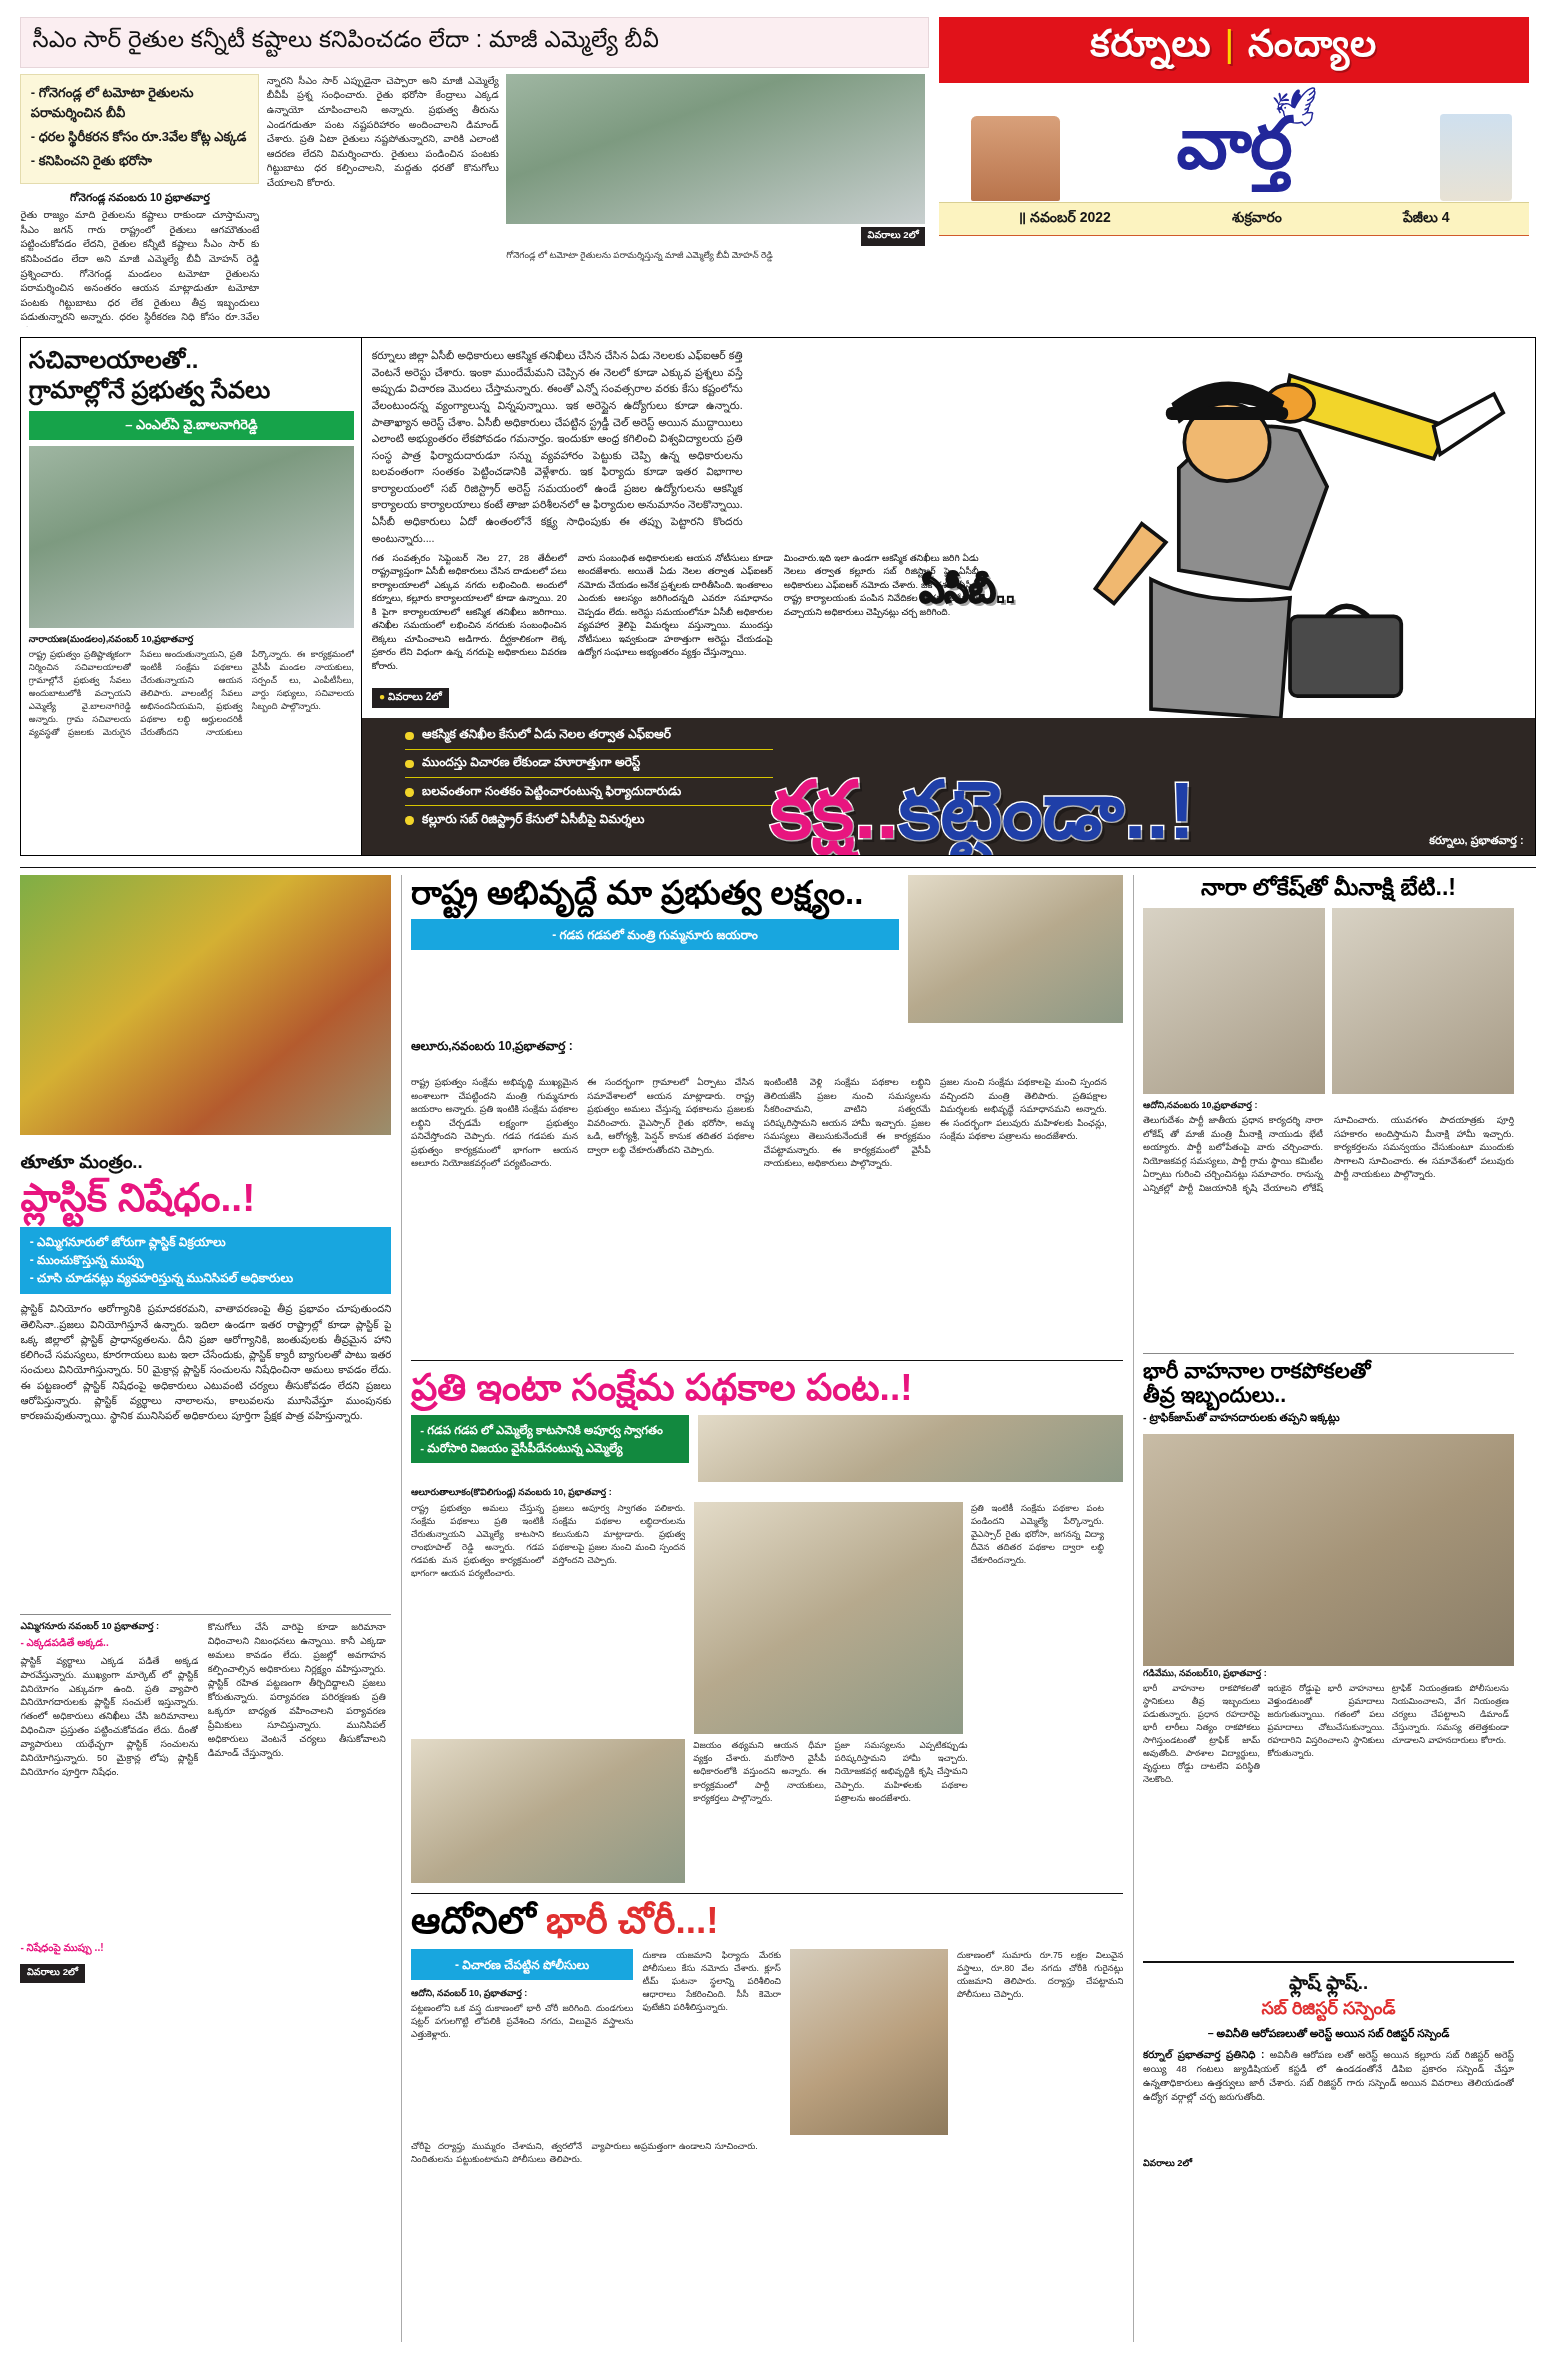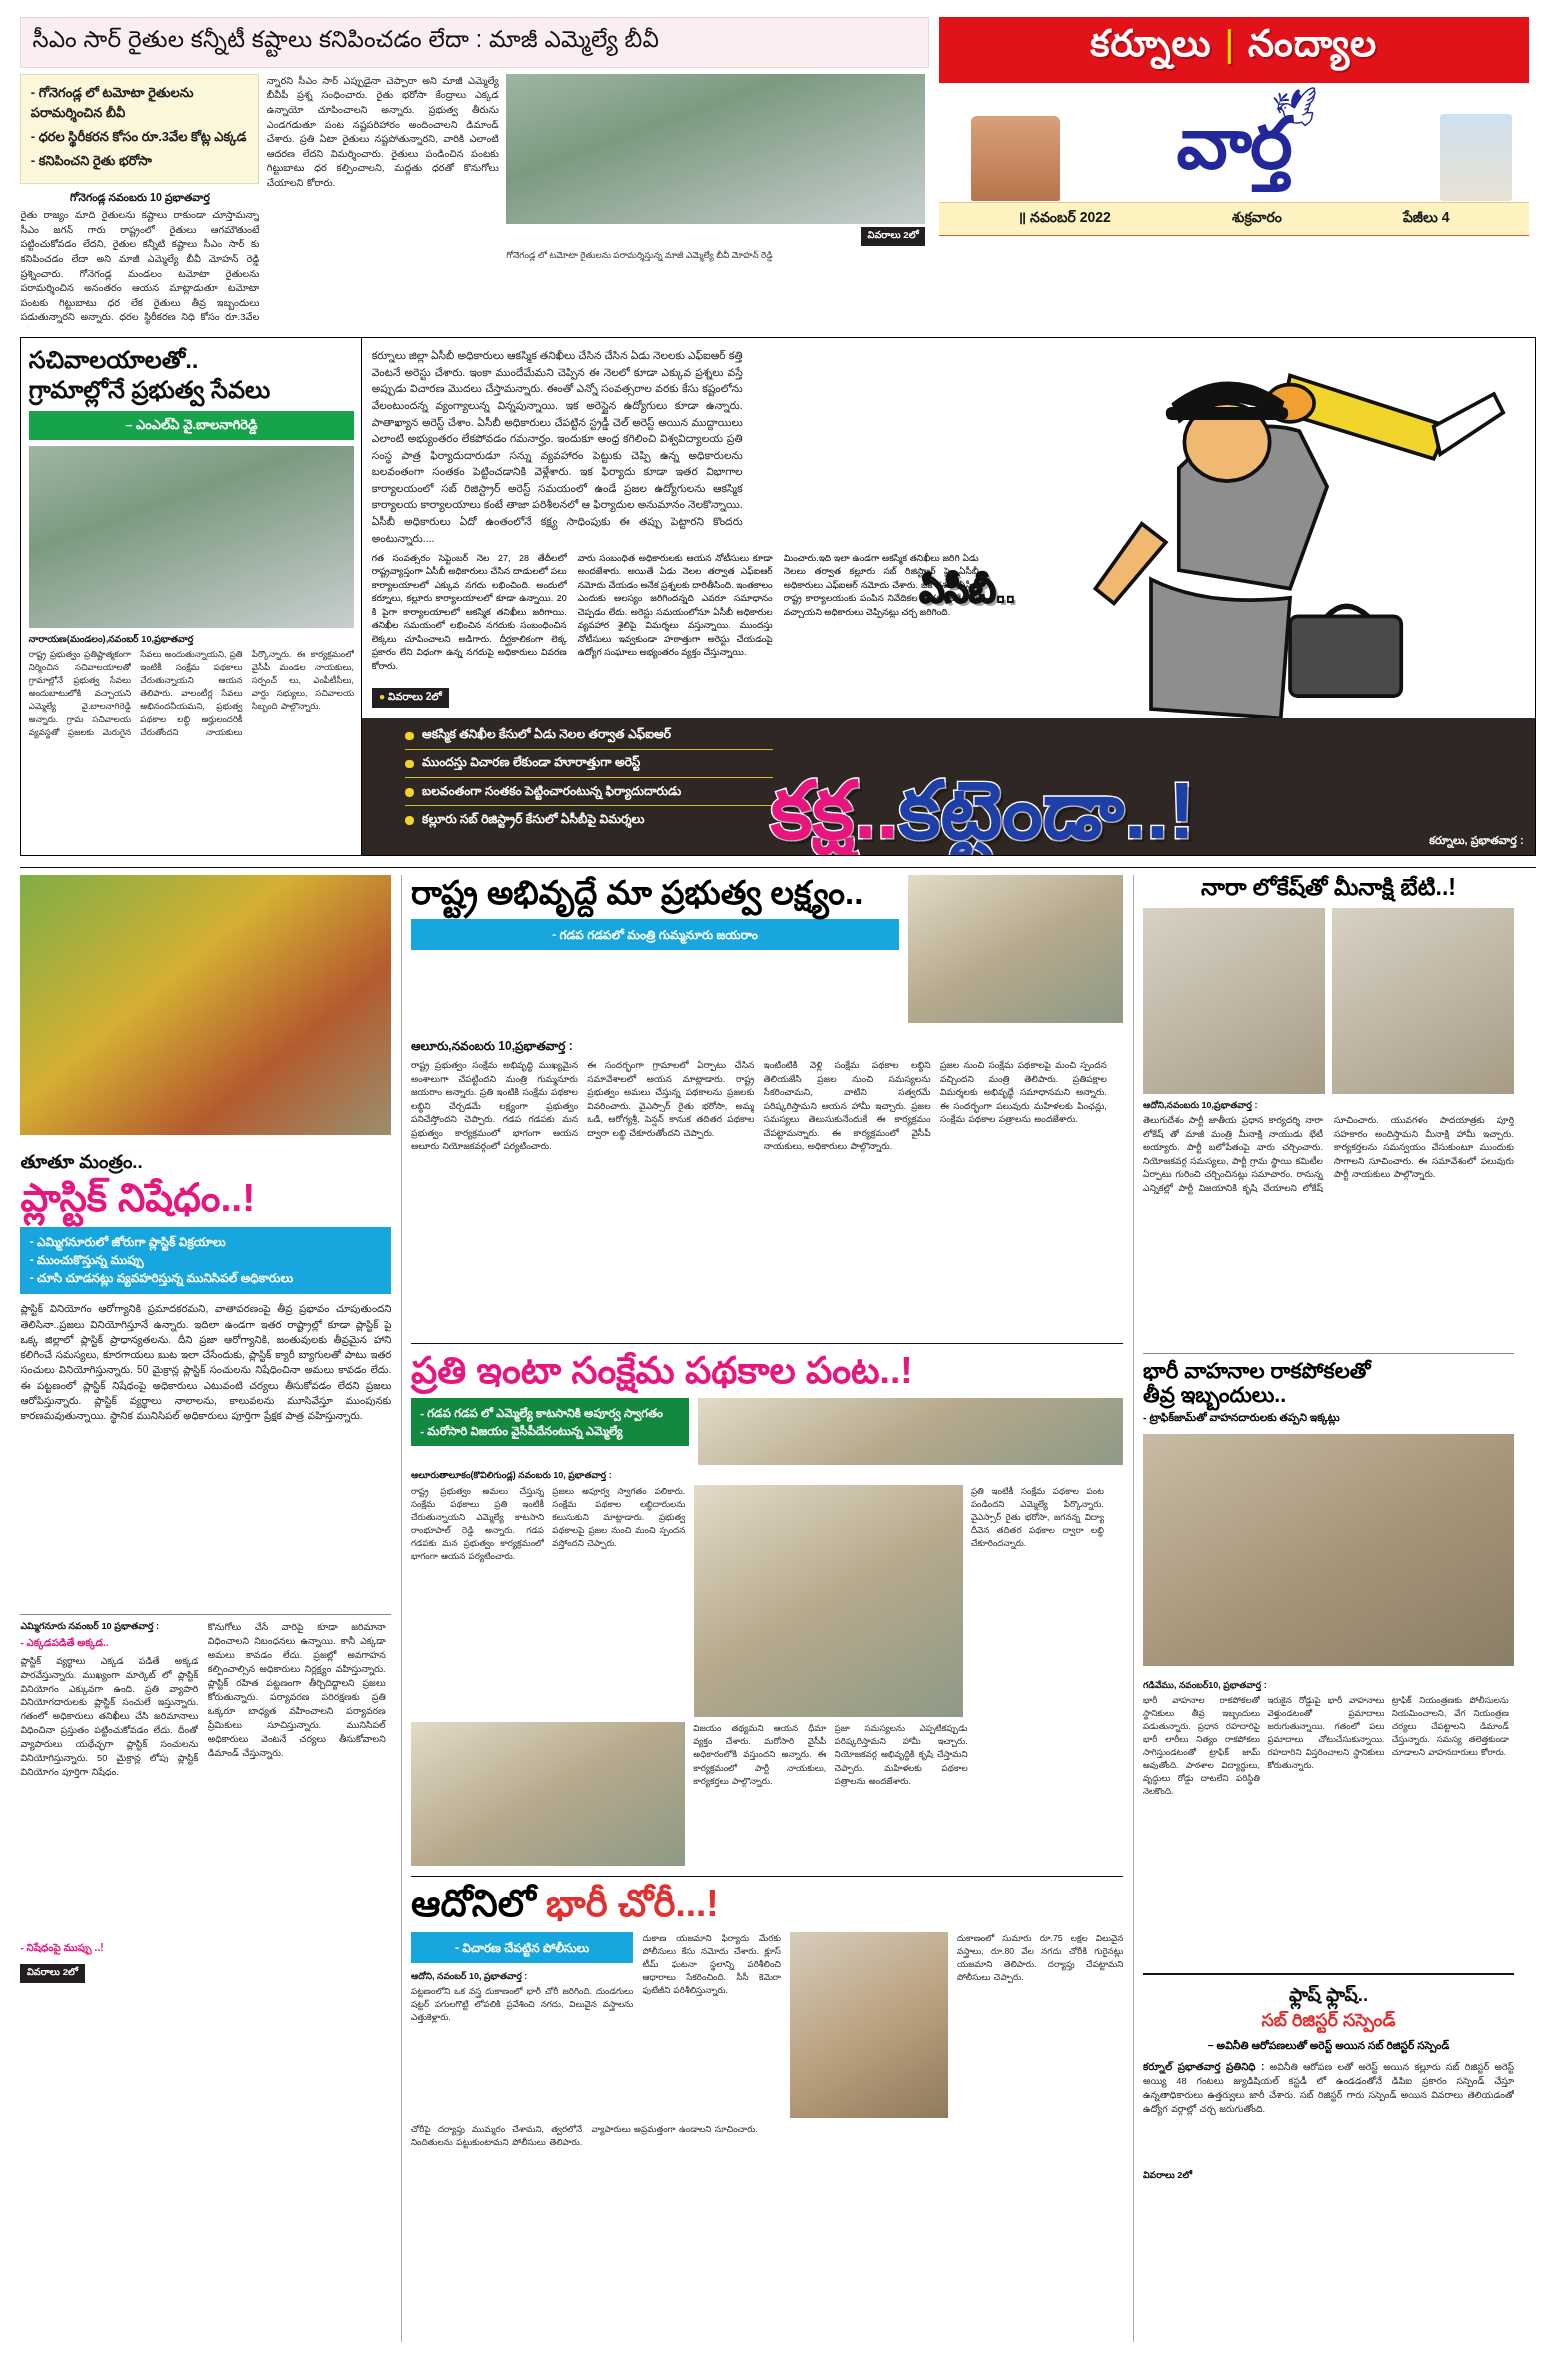--- a/index.html
+++ b/index.html
@@ -372,21 +372,21 @@
         <div style="flex:1">
           <div class="h-big2">రాష్ట్ర అభివృద్దే మా ప్రభుత్వ లక్ష్యం..</div>
           <div class="blue-bar center">- గడప గడపలో మంత్రి గుమ్మనూరు జయరాం</div>
         </div>
         <div style="width:215px">
           <div class="pic-ph pic-crowd" style="height:148px"></div>
         </div>
       </div>
 
       <div class="byline" style="font-size:12px;margin-top:16px">ఆలూరు,నవంబరు 10,ప్రభాతవార్త :</div>
-      <div style="display:flex;gap:9.3px;margin-top:3px">
+      <div style="display:flex;gap:9.3px;margin-top:20px">
         <div class="body-col" style="width:167px;height:274px;font-size:9px">రాష్ట్ర ప్రభుత్వం సంక్షేమ అభివృద్ధి ముఖ్యమైన అంశాలుగా చేపట్టిందని మంత్రి గుమ్మనూరు జయరాం అన్నారు. ప్రతి ఇంటికి సంక్షేమ పథకాల లబ్ధిని చేర్చడమే లక్ష్యంగా ప్రభుత్వం పనిచేస్తోందని చెప్పారు. గడప గడపకు మన ప్రభుత్వం కార్యక్రమంలో భాగంగా ఆయన ఆలూరు నియోజకవర్గంలో పర్యటించారు.</div>
         <div class="body-col" style="width:167px;height:274px;font-size:9px">ఈ సందర్భంగా గ్రామాలలో ఏర్పాటు చేసిన సమావేశాలలో ఆయన మాట్లాడారు. రాష్ట్ర ప్రభుత్వం అమలు చేస్తున్న పథకాలను ప్రజలకు వివరించారు. వైఎస్సార్ రైతు భరోసా, అమ్మ ఒడి, ఆరోగ్యశ్రీ, పెన్షన్ కానుక తదితర పథకాల ద్వారా లబ్ధి చేకూరుతోందని చెప్పారు.</div>
         <div class="body-col" style="width:167px;height:274px;font-size:9px">ఇంటింటికి వెళ్లి సంక్షేమ పథకాల లబ్ధిని తెలియజేసి ప్రజల నుంచి సమస్యలను సేకరించామని, వాటిని సత్వరమే పరిష్కరిస్తామని ఆయన హామీ ఇచ్చారు. ప్రజల సమస్యలు తెలుసుకునేందుకే ఈ కార్యక్రమం చేపట్టామన్నారు. ఈ కార్యక్రమంలో వైసీపీ నాయకులు, అధికారులు పాల్గొన్నారు.</div>
         <div class="body-col" style="width:167px;height:274px;font-size:9px">ప్రజల నుంచి సంక్షేమ పథకాలపై మంచి స్పందన వచ్చిందని మంత్రి తెలిపారు. ప్రతిపక్షాల విమర్శలకు అభివృద్ధే సమాధానమని అన్నారు. ఈ సందర్భంగా పలువురు మహిళలకు పింఛన్లు, సంక్షేమ పథకాల పత్రాలను అందజేశారు.</div>
       </div>
 
       <div class="sep-line"></div>
 
       <div class="h-big" style="font-size:37px">ప్రతి ఇంటా సంక్షేమ పథకాల పంట..!</div>
 
@@ -460,21 +460,21 @@
       <div class="sep-thin"></div>
 
       <div class="center" style="margin-top:3.7px">
         <div class="h-big2" style="font-size:21.3px">భారీ వాహనాల రాకపోకలతో</div>
         <div class="h-big2" style="font-size:21.3px">తీవ్ర ఇబ్బందులు..</div>
         <div style="font-size:10.7px;font-weight:bold;margin-top:4px">- ట్రాఫిక్‌జామ్‌తో వాహనదారులకు తప్పని ఇక్కట్లు</div>
       </div>
 
       <div class="pic-ph pic-street" style="height:232px;margin-top:7.4px"></div>
 
-      <div class="byline" style="font-size:9px;margin-top:14px">గడివేము, నవంబర్10, ప్రభాతవార్త :</div>
+      <div class="byline" style="font-size:9px;margin-top:2px">గడివేము, నవంబర్10, ప్రభాతవార్త :</div>
       <div style="display:flex;gap:7.4px;margin-top:2.8px">
         <div class="body-col" style="width:117px;height:269px;font-size:8.6px">భారీ వాహనాల రాకపోకలతో స్థానికులు తీవ్ర ఇబ్బందులు పడుతున్నారు. ప్రధాన రహదారిపై భారీ లారీలు నిత్యం రాకపోకలు సాగిస్తుండటంతో ట్రాఫిక్ జామ్ అవుతోంది. పాఠశాల విద్యార్థులు, వృద్ధులు రోడ్డు దాటలేని పరిస్థితి నెలకొంది.</div>
         <div class="body-col" style="width:117px;height:269px;font-size:8.6px">ఇరుకైన రోడ్డుపై భారీ వాహనాలు వెళ్తుండటంతో ప్రమాదాలు జరుగుతున్నాయి. గతంలో పలు ప్రమాదాలు చోటుచేసుకున్నాయి. రహదారిని విస్తరించాలని స్థానికులు కోరుతున్నారు.</div>
         <div class="body-col" style="width:117px;height:269px;font-size:8.6px">ట్రాఫిక్ నియంత్రణకు పోలీసులను నియమించాలని, వేగ నియంత్రణ చర్యలు చేపట్టాలని డిమాండ్ చేస్తున్నారు. సమస్య తలెత్తకుండా చూడాలని వాహనదారులు కోరారు.</div>
       </div>
 
       <div class="rule-dbl"></div>
 
       <div class="flash-title">ఫ్లాష్ ఫ్లాష్..</div>
       <div class="flash-sub">సబ్ రిజిస్టర్ సస్పెండ్</div>

